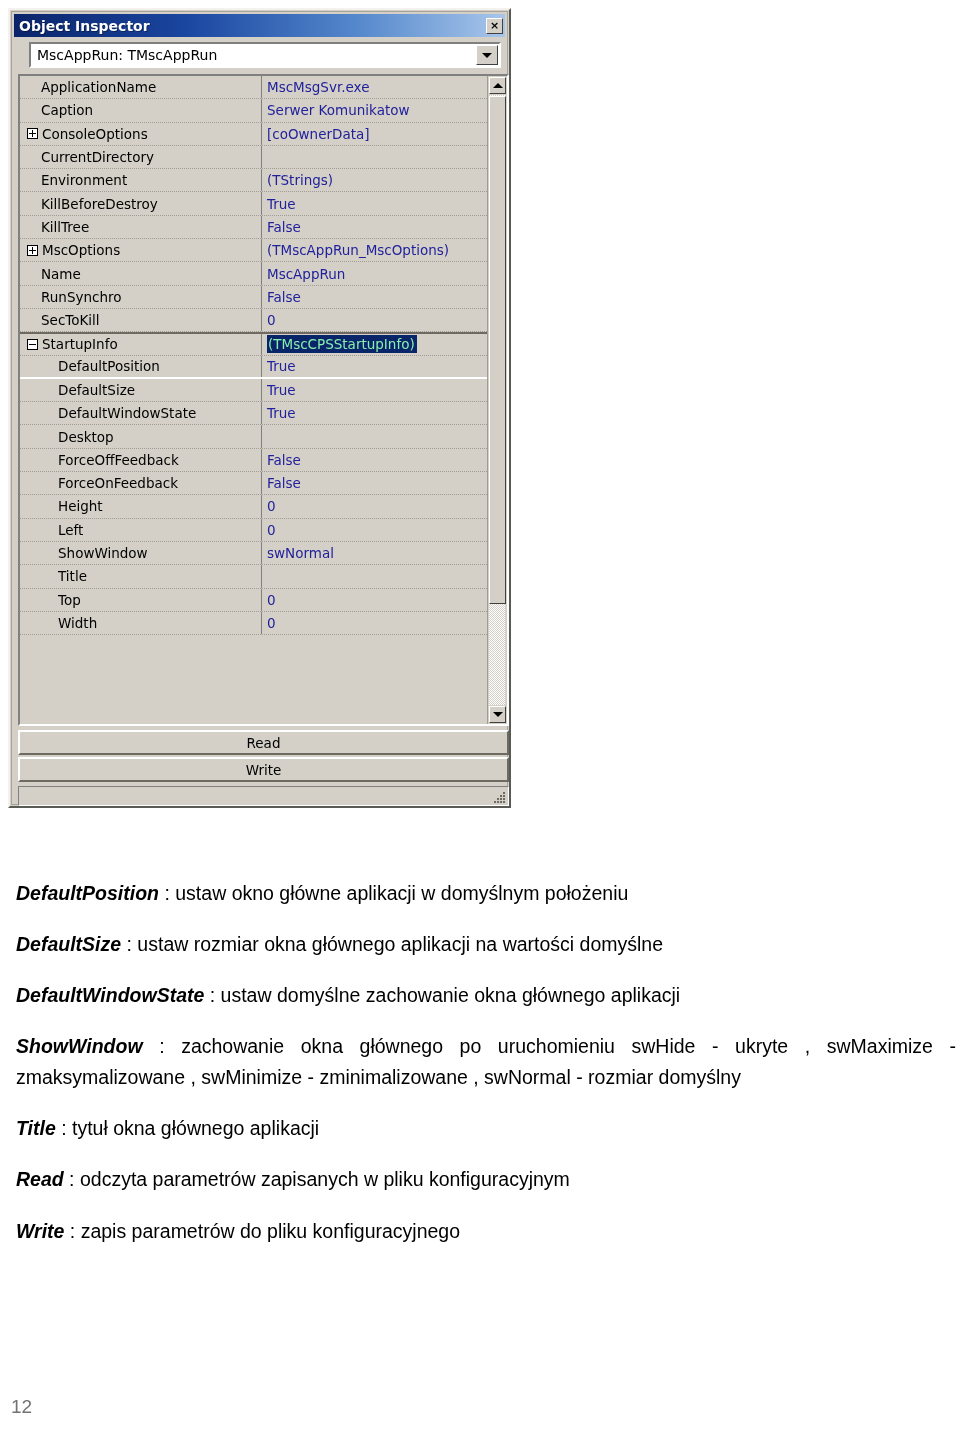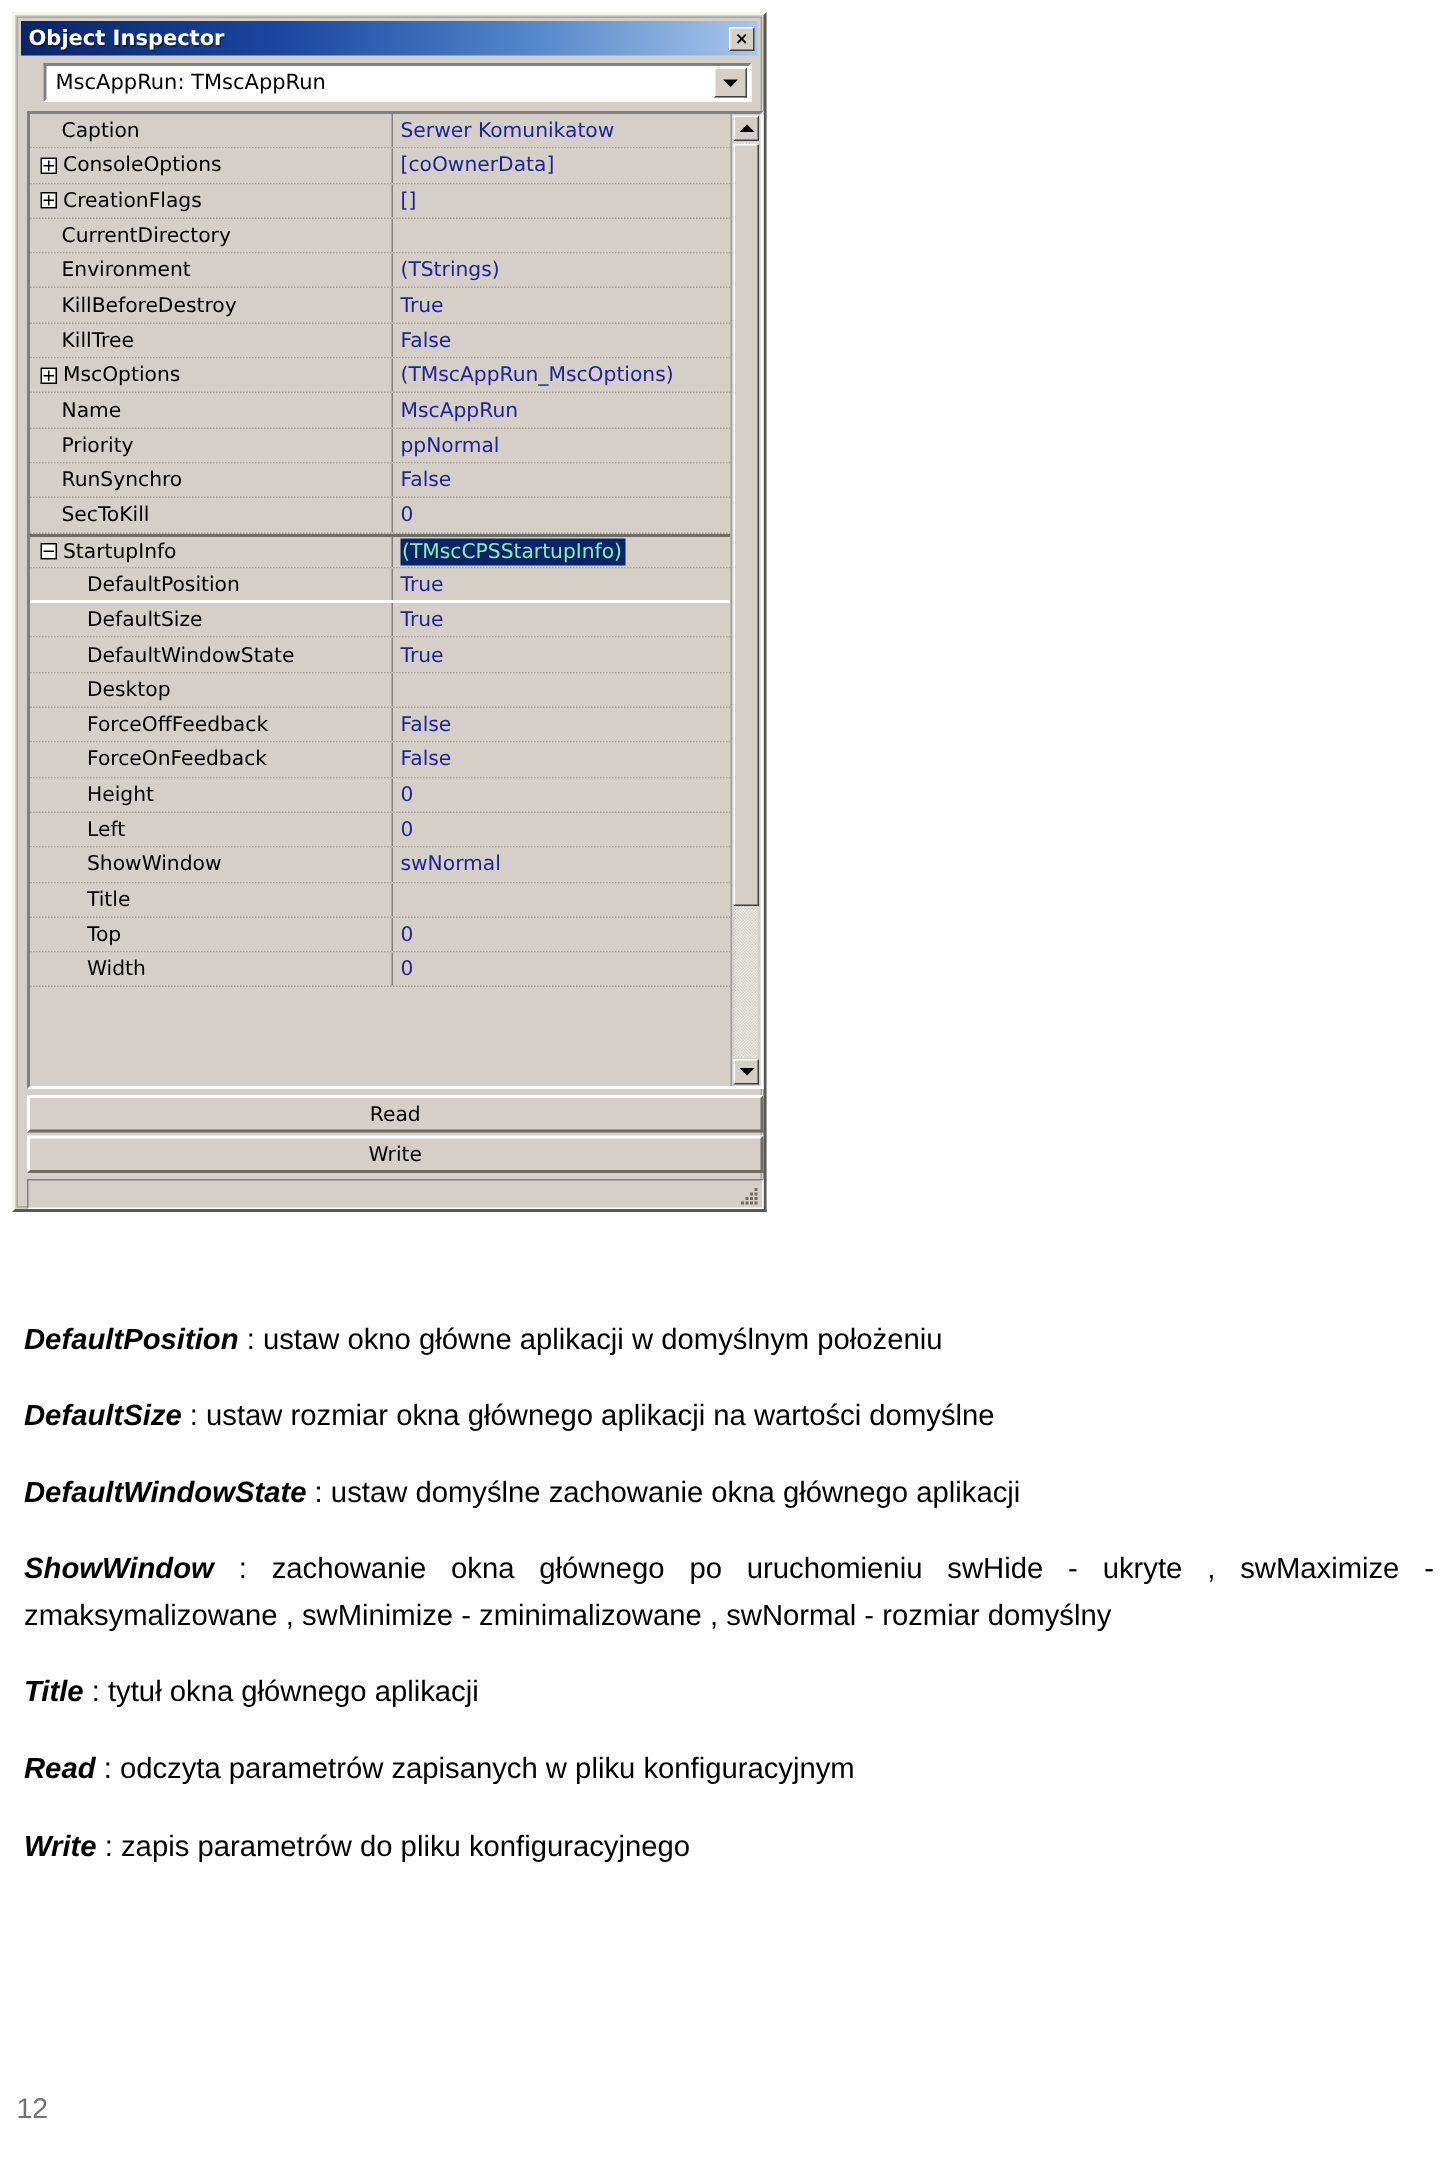--- a/index.html
+++ b/index.html
@@ -359,46 +359,46 @@
       <span id="oi-combo-arrow">
         <span class="tri-down"></span>
       </span>
     </div>
 
     <div id="oi-grid">
       <div id="grid-rows">
           <div class="prop-row">
             <div class="pname">
               <span class="indent0"></span>
+              <span>ApplicationName</span>
+            </div>
+            <div class="pvalue">
+              <span class="">MscMsgSvr.exe</span>
+            </div>
+          </div>
+          <div class="prop-row">
+            <div class="pname">
+              <span class="indent0"></span>
               <span>Caption</span>
             </div>
             <div class="pvalue">
               <span class="">Serwer Komunikatow</span>
             </div>
           </div>
           <div class="prop-row">
             <div class="pname">
               <span class="expander plus"></span>
               <span>ConsoleOptions</span>
             </div>
             <div class="pvalue">
               <span class="">[coOwnerData]</span>
             </div>
           </div>
           <div class="prop-row">
             <div class="pname">
-              <span class="expander plus"></span>
-              <span>CreationFlags</span>
-            </div>
-            <div class="pvalue">
-              <span class="">[]</span>
-            </div>
-          </div>
-          <div class="prop-row">
-            <div class="pname">
               <span class="indent0"></span>
               <span>CurrentDirectory</span>
             </div>
             <div class="pvalue">
               <span class=""></span>
             </div>
           </div>
           <div class="prop-row">
             <div class="pname">
               <span class="indent0"></span>
@@ -435,29 +435,20 @@
               <span class="">(TMscAppRun_MscOptions)</span>
             </div>
           </div>
           <div class="prop-row">
             <div class="pname">
               <span class="indent0"></span>
               <span>Name</span>
             </div>
             <div class="pvalue">
               <span class="">MscAppRun</span>
-            </div>
-          </div>
-          <div class="prop-row">
-            <div class="pname">
-              <span class="indent0"></span>
-              <span>Priority</span>
-            </div>
-            <div class="pvalue">
-              <span class="">ppNormal</span>
             </div>
           </div>
           <div class="prop-row">
             <div class="pname">
               <span class="indent0"></span>
               <span>RunSynchro</span>
             </div>
             <div class="pvalue">
               <span class="">False</span>
             </div>

